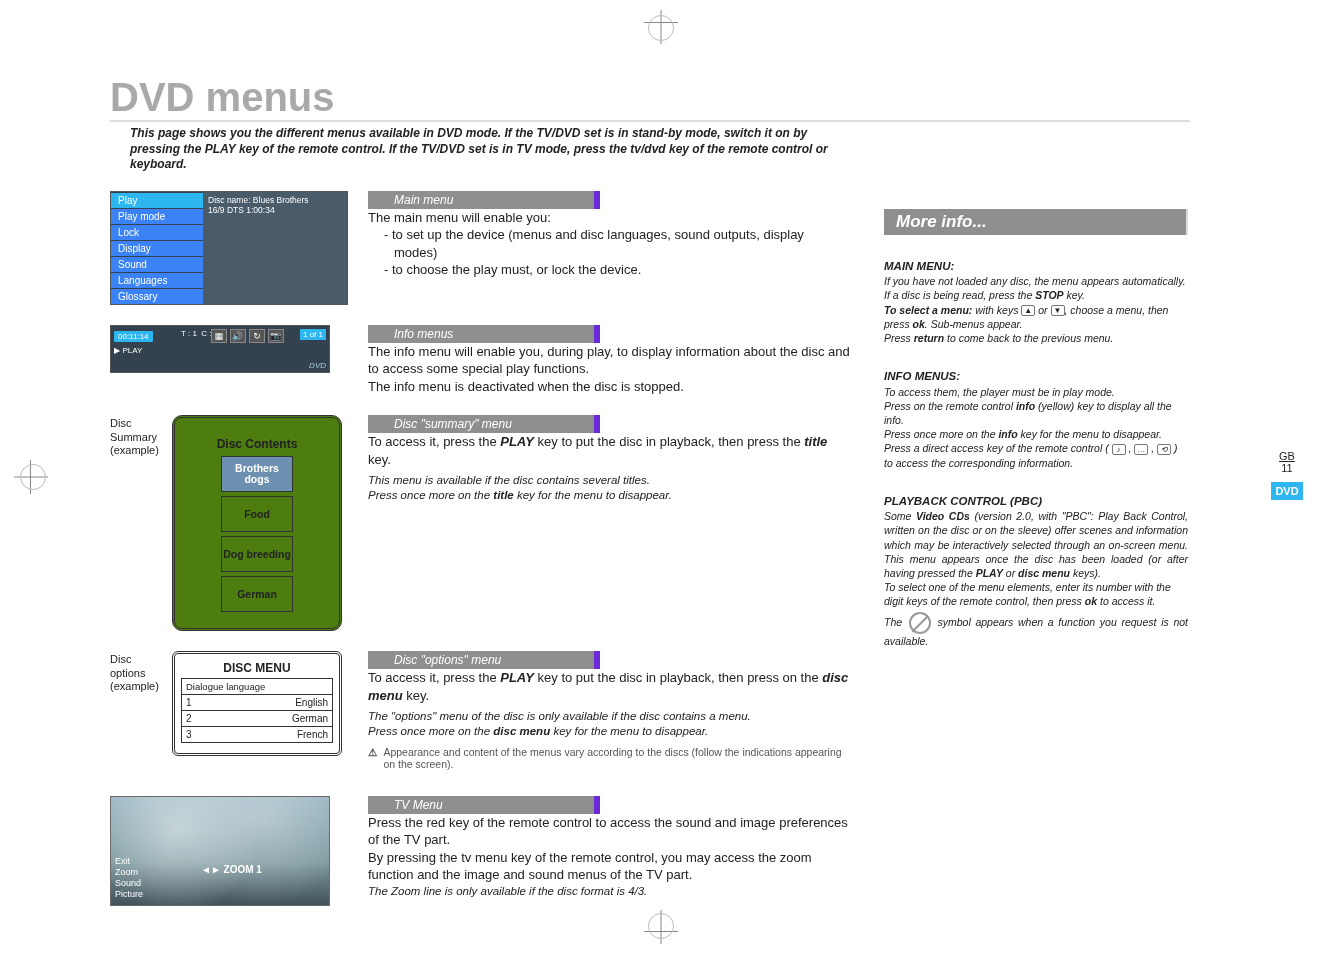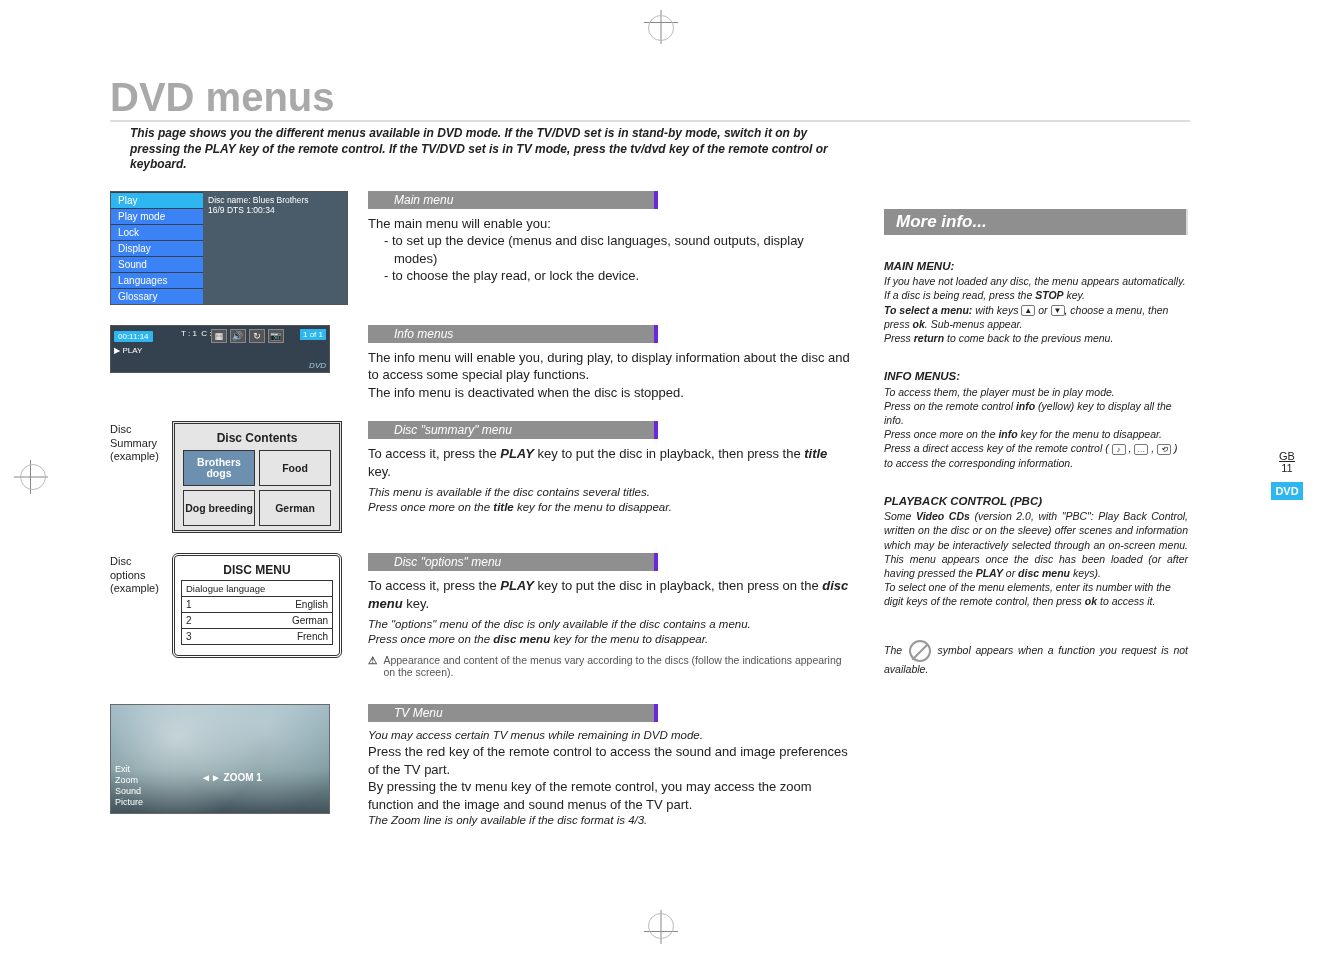--- a/index.html
+++ b/index.html
@@ -12,21 +12,21 @@
   .two-col { display: flex; gap: 34px; align-items: flex-start; }
   .left-col { width: 740px; }
   .right-col { width: 304px; }
 
   .row { display: flex; gap: 18px; margin-bottom: 20px; align-items: flex-start; }
   .thumb-area { width: 240px; flex: 0 0 240px; }
   .thumb-caption { font-size: 11px; color: #222; padding-top: 2px; line-height: 1.2; width: 56px; }
   .thumb-flex { display: flex; gap: 6px; align-items: flex-start; }
   .text-area { flex: 1; }
 
-  .topic-bar { background: #8f8f8f; color: #fff; font-style: italic; font-size: 12px; padding: 2px 26px; width: 290px; margin-bottom: 6px; border-right: 4px solid #6d28d9; }
+  .topic-bar { background: #8f8f8f; color: #fff; font-style: italic; font-size: 12px; padding: 2px 26px; width: 232px; margin-bottom: 0; border-right: 6px solid #6d28d9; }
   .bodytext { font-size: 13px; line-height: 1.35; }
   .bodytext .dash { padding-left: 26px; text-indent: -10px; }
   .bodytext strong { font-weight: bold; font-style: italic; }
   .ital { font-style: italic; font-size: 11.5px; line-height: 1.35; }
 
   
   .mainmenu-shot { border: 1px solid #555; background: #5b6c7a; width: 238px; font-size: 10px; color: #fff; }
   .mainmenu-shot .side { width: 92px; }
   .mainmenu-shot .top { display: flex; }
   .mainmenu-shot .discinfo { flex: 1; padding: 3px 5px; font-size: 8.5px; line-height: 1.2; background: #4a5b69; }
@@ -37,21 +37,21 @@
   .infobar-shot { border: 1px solid #555; background: #33424e; width: 220px; height: 48px; color: #fff; position: relative; font-size: 8px; }
   .infobar-shot .time { position:absolute;left:3px;top:5px;background:#2db6f0;padding:1px 4px;border-radius:1px; }
   .infobar-shot .play { position:absolute;left:3px;top:20px;font-size:8px; }
   .infobar-shot .tc { position:absolute;left:70px;top:3px;font-size:8px; }
   .infobar-shot .icons { position:absolute;left:100px;top:3px;display:flex;gap:3px; }
   .infobar-shot .icons span { width:16px;height:14px;background:#555;border:1px solid #888;display:inline-flex;align-items:center;justify-content:center;font-size:9px; }
   .infobar-shot .of { position:absolute;right:3px;top:3px;background:#2db6f0;padding:1px 3px; }
   .infobar-shot .dvd { position:absolute;right:3px;bottom:2px;font-size:8px;font-style:italic;color:#aacce0; }
 
   
-  .disc-contents { border: 3px double #333; border-radius: 0; width: 170px; background: #e5e5e5; padding: 4px; }
+  .disc-contents { border: 3px double #333; border-radius: 10px; width: 170px; background: #4d7c0f; padding: 16px; }
   .disc-contents .hdr { text-align: center; font-weight: bold; font-size: 12px; padding: 3px 0 5px; }
   .dc-grid { display: flex; flex-wrap: wrap; gap: 4px; justify-content: center; }
   .dc-cell { width: 72px; height: 36px; border: 1px solid #333; display: flex; align-items: center; justify-content: center; text-align: center; font-size: 10.5px; font-weight: bold; line-height: 1.1; }
   .dc-cell.sel { background: #6d90b0; color: #fff; }
 
   
   .disc-menu { border: 3px double #333; border-radius: 6px; width: 170px; background: #fff; padding: 4px 6px 10px; }
   .disc-menu .hdr { text-align: center; font-weight: bold; font-size: 12px; padding: 3px 0; }
   .dm-sub { border: 1px solid #333; padding: 2px 4px; font-size: 9.5px; }
   .dm-row { border: 1px solid #333; border-top: 0; display: flex; justify-content: space-between; padding: 2px 4px; font-size: 10px; }
@@ -132,21 +132,21 @@
                 <div>16/9 DTS 1:00:34</div>
               </div>
             </div>
           </div>
         </div>
         <div class="text-area">
           <div class="topic-bar">Main menu</div>
           <div class="bodytext">
             <div>The main menu will enable you:</div>
             <div class="dash">- to set up the device (menus and disc languages, sound outputs, display modes)</div>
-            <div class="dash">- to choose the play read, or lock the device.</div>
+            <div class="dash">- to choose the play must, or lock the device.</div>
           </div>
         </div>
       </div>
 
       <div class="row">
         <div class="thumb-area">
           <div class="infobar-shot">
             <span class="time">00:11:14</span>
             <span class="play">▶ PLAY</span>
             <span class="tc"><span>T : 1</span>&nbsp;&nbsp;<span>C : 05</span></span>
@@ -242,21 +242,20 @@
               <div>Exit</div>
               <div>Zoom</div>
               <div>Sound</div>
               <div>Picture</div>
             </div>
             <div class="zoomlbl">ZOOM 1</div>
           </div>
         </div>
         <div class="text-area">
           <div class="topic-bar">TV Menu</div>
-          <div class="ital">You may access certain TV menus while remaining in DVD mode.</div>
           <div class="bodytext">Press the red key of the remote control to access the sound and image preferences of the TV part.</div>
           <div class="bodytext">By pressing the tv menu key of the remote control, you may access the zoom function and the image and sound menus of the TV part.</div>
           <div class="ital">The Zoom line is only available if the disc format is 4/3.</div>
         </div>
       </div>
 
     </div>
 
     <div class="right-col">
       <div class="moreinfo-head">More info...</div>
@@ -274,21 +273,21 @@
         <div>To access them, the player must be in play mode.</div>
         <div><span>Press on the remote control </span><b>info</b><span> (yellow) key to display all the info.</span></div>
         <div><span>Press once more on the </span><b>info</b><span> key for the menu to disappear.</span></div>
         <div><span>Press a direct access key of the remote control (</span> <span class="keyglyph">♪</span> , <span class="keyglyph">…</span> , <span class="keyglyph">⟲</span> <span>) to access the corresponding information.</span></div>
       </div>
 
       <div class="side-section side-ital">
         <div><span class="side-heading">PLAYBACK CONTROL (PBC)</span></div>
         <div style="text-align:justify"><span>Some </span><b>Video CDs</b><span> (version 2.0, with "PBC": Play Back Control, written on the disc or on the sleeve) offer scenes and information which may be interactively selected through an on-screen menu. This menu appears once the disc has been loaded (or after having pressed the </span><b>PLAY</b><span> or </span><b>disc menu</b><span> keys).</span></div>
         <div><span>To select one of the menu elements, enter its number with the digit keys of the remote control, then press </span><b>ok</b><span> to access it.</span></div>
-        <div style="margin-top:32px;text-align:justify">
+        <div style="margin-top:4px;text-align:justify">
           <span>The </span><span class="no-symbol"></span><span> symbol appears when a function you request is not available.</span>
         </div>
       </div>
     </div>
   </div>
 </div>
 
 <div class="pg-tab">
   <div class="gb">GB</div>
   <div class="num">11</div>

